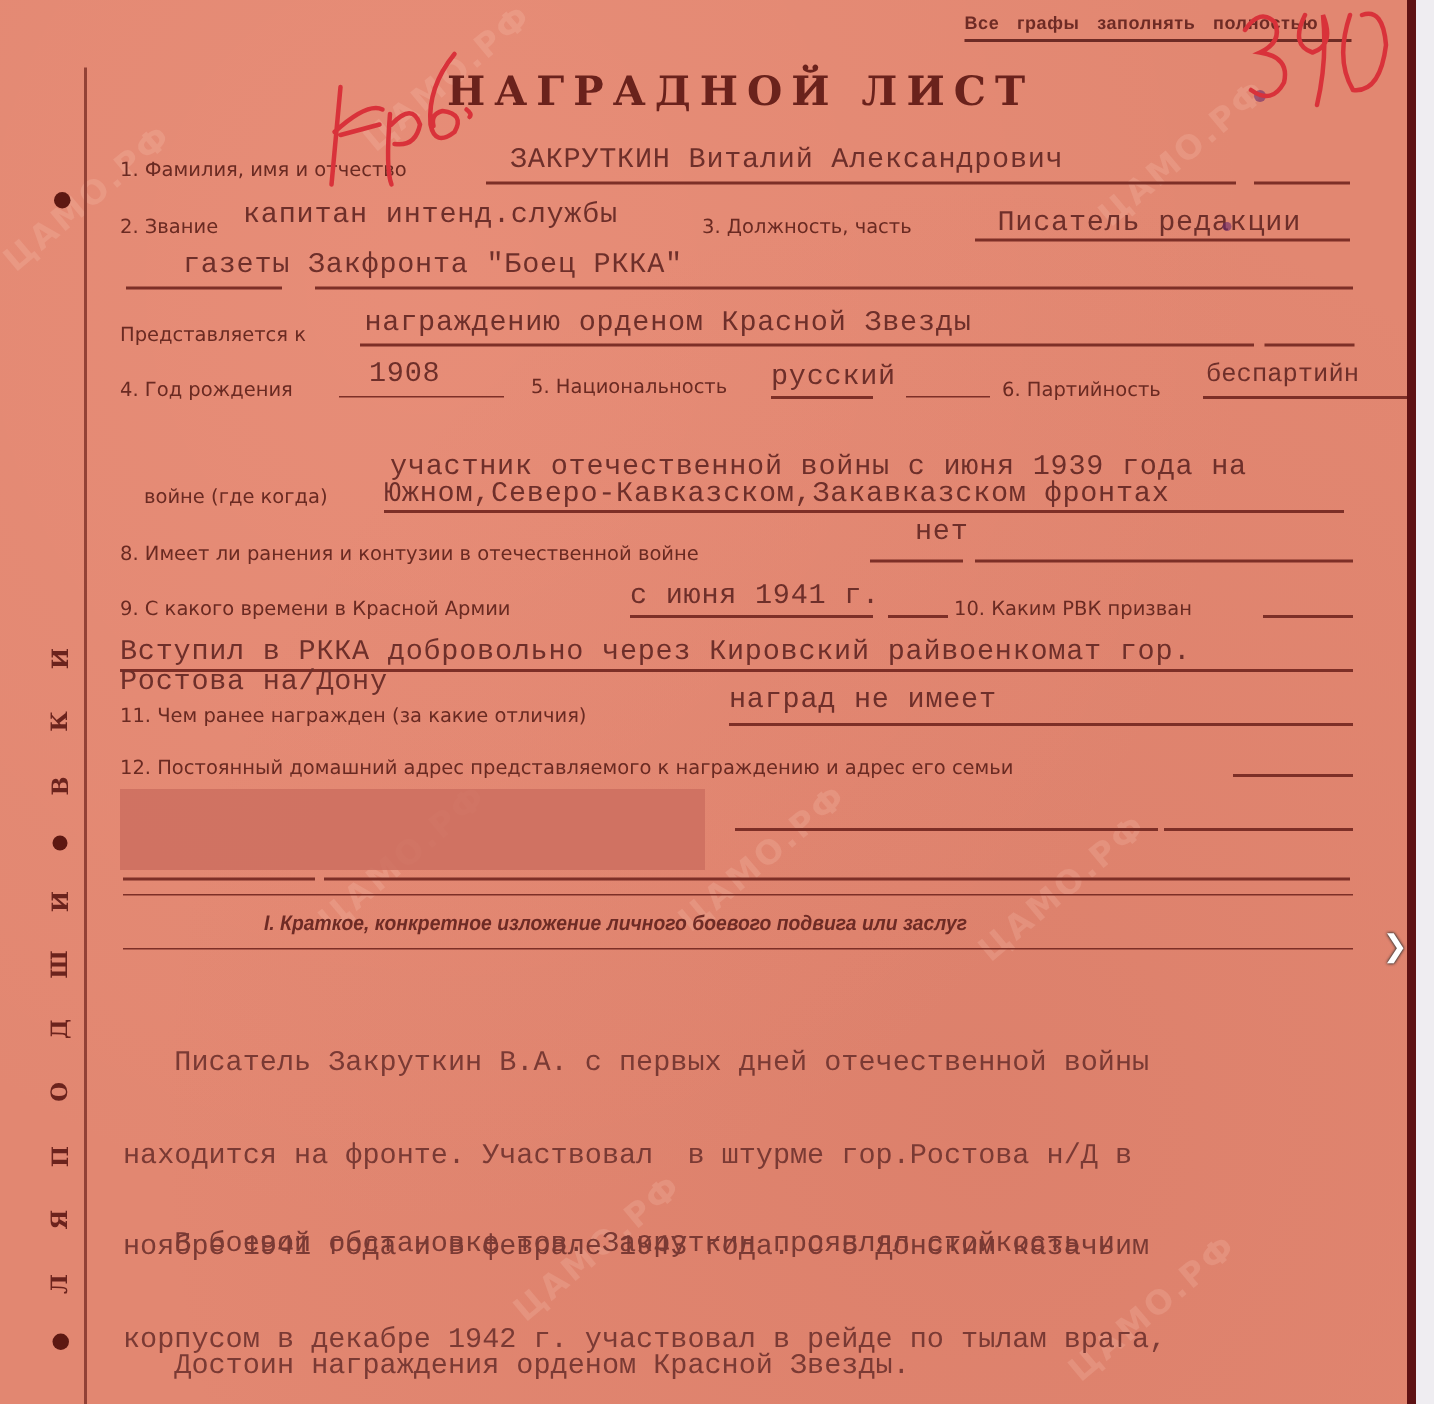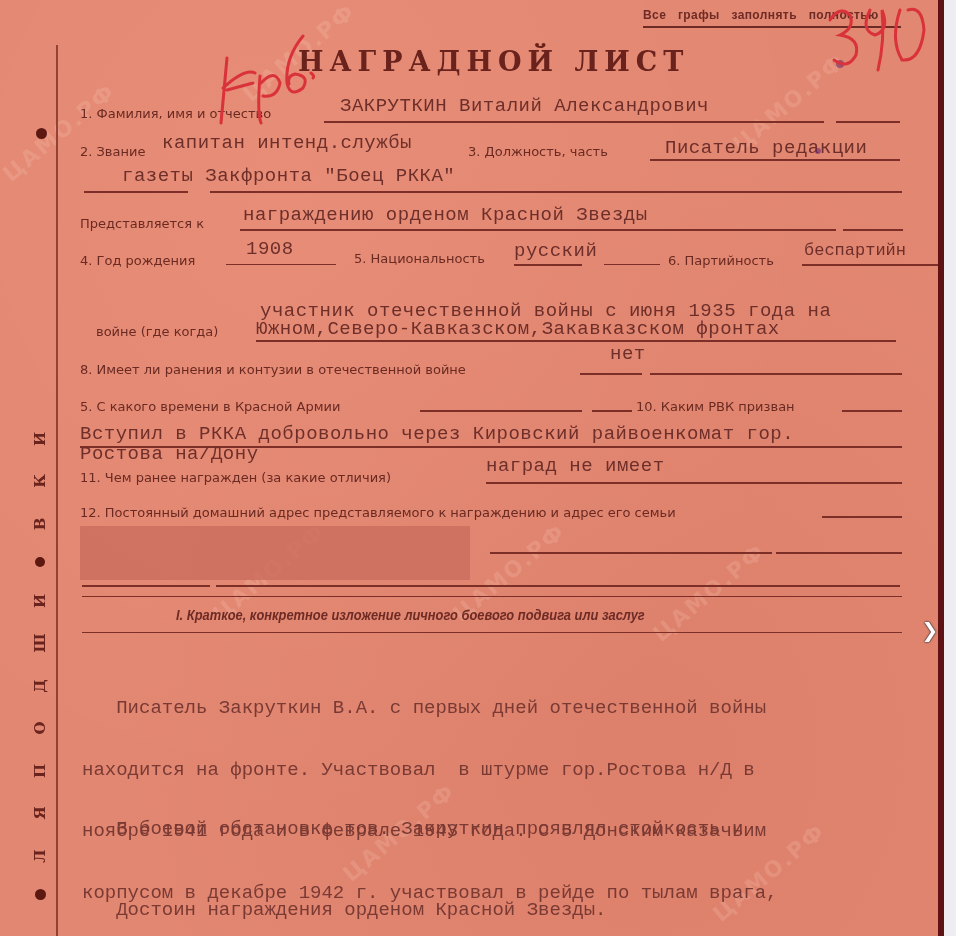--- a/index.html
+++ b/index.html
@@ -135,31 +135,32 @@
   <div class="typed" style="left:246px;top:238px;">1908</div>
   <div class="ln thin" style="left:226px;top:264px;width:110px;"></div>
   <div class="lbl" style="left:354px;top:251px;">5. Национальность</div>
   <div class="typed" style="left:514px;top:240px;">русский</div>
   <div class="ln" style="left:514px;top:264px;width:68px;"></div>
   <div class="ln thin" style="left:604px;top:264px;width:56px;"></div>
   <div class="lbl" style="left:668px;top:253px;">6. Партийность</div>
   <div class="typed" style="left:804px;top:241px;font-size:17px;letter-spacing:0;">беспартийн</div>
   <div class="ln" style="left:802px;top:264px;width:136px;"></div>
 
-  <div class="typed" style="left:260px;top:300px;">участник отечественной войны с июня 1935 года на</div>
+  <div class="typed" style="left:260px;top:300px;">участник отечественной войны с июня 1939 года на</div>
   <div class="lbl" style="left:96px;top:324px;">войне (где когда)</div>
   <div class="typed" style="left:256px;top:318px;">Южном,Северо-Кавказском,Закавказском фронтах</div>
   <div class="ln" style="left:256px;top:340px;width:640px;"></div>
 
   <div class="lbl" style="left:80px;top:362px;">8. Имеет ли ранения и контузии в отечественной войне</div>
   <div class="typed" style="left:610px;top:343px;">нет</div>
   <div class="ln" style="left:580px;top:373px;width:62px;"></div>
   <div class="ln" style="left:650px;top:373px;width:252px;"></div>
 
-  <div class="lbl" style="left:80px;top:399px;">5. С какого времени в Красной Армии</div>
+  <div class="lbl" style="left:80px;top:399px;">9. С какого времени в Красной Армии</div>
+  <div class="typed" style="left:420px;top:386px;">с июня 1941 г.</div>
   <div class="ln" style="left:420px;top:410px;width:162px;"></div>
   <div class="ln" style="left:592px;top:410px;width:40px;"></div>
   <div class="lbl" style="left:636px;top:399px;">10. Каким РВК призван</div>
   <div class="ln" style="left:842px;top:410px;width:60px;"></div>
   <div class="typed" style="left:80px;top:423px;">Вступил в РККА добровольно через Кировский райвоенкомат гор.</div>
   <div class="ln" style="left:80px;top:446px;width:822px;"></div>
   <div class="typed" style="left:80px;top:443px;">Ростова на/Дону</div>
 
   <div class="lbl" style="left:80px;top:470px;">11. Чем ранее награжден (за какие отличия)</div>
   <div class="typed" style="left:486px;top:455px;">наград не имеет</div>

